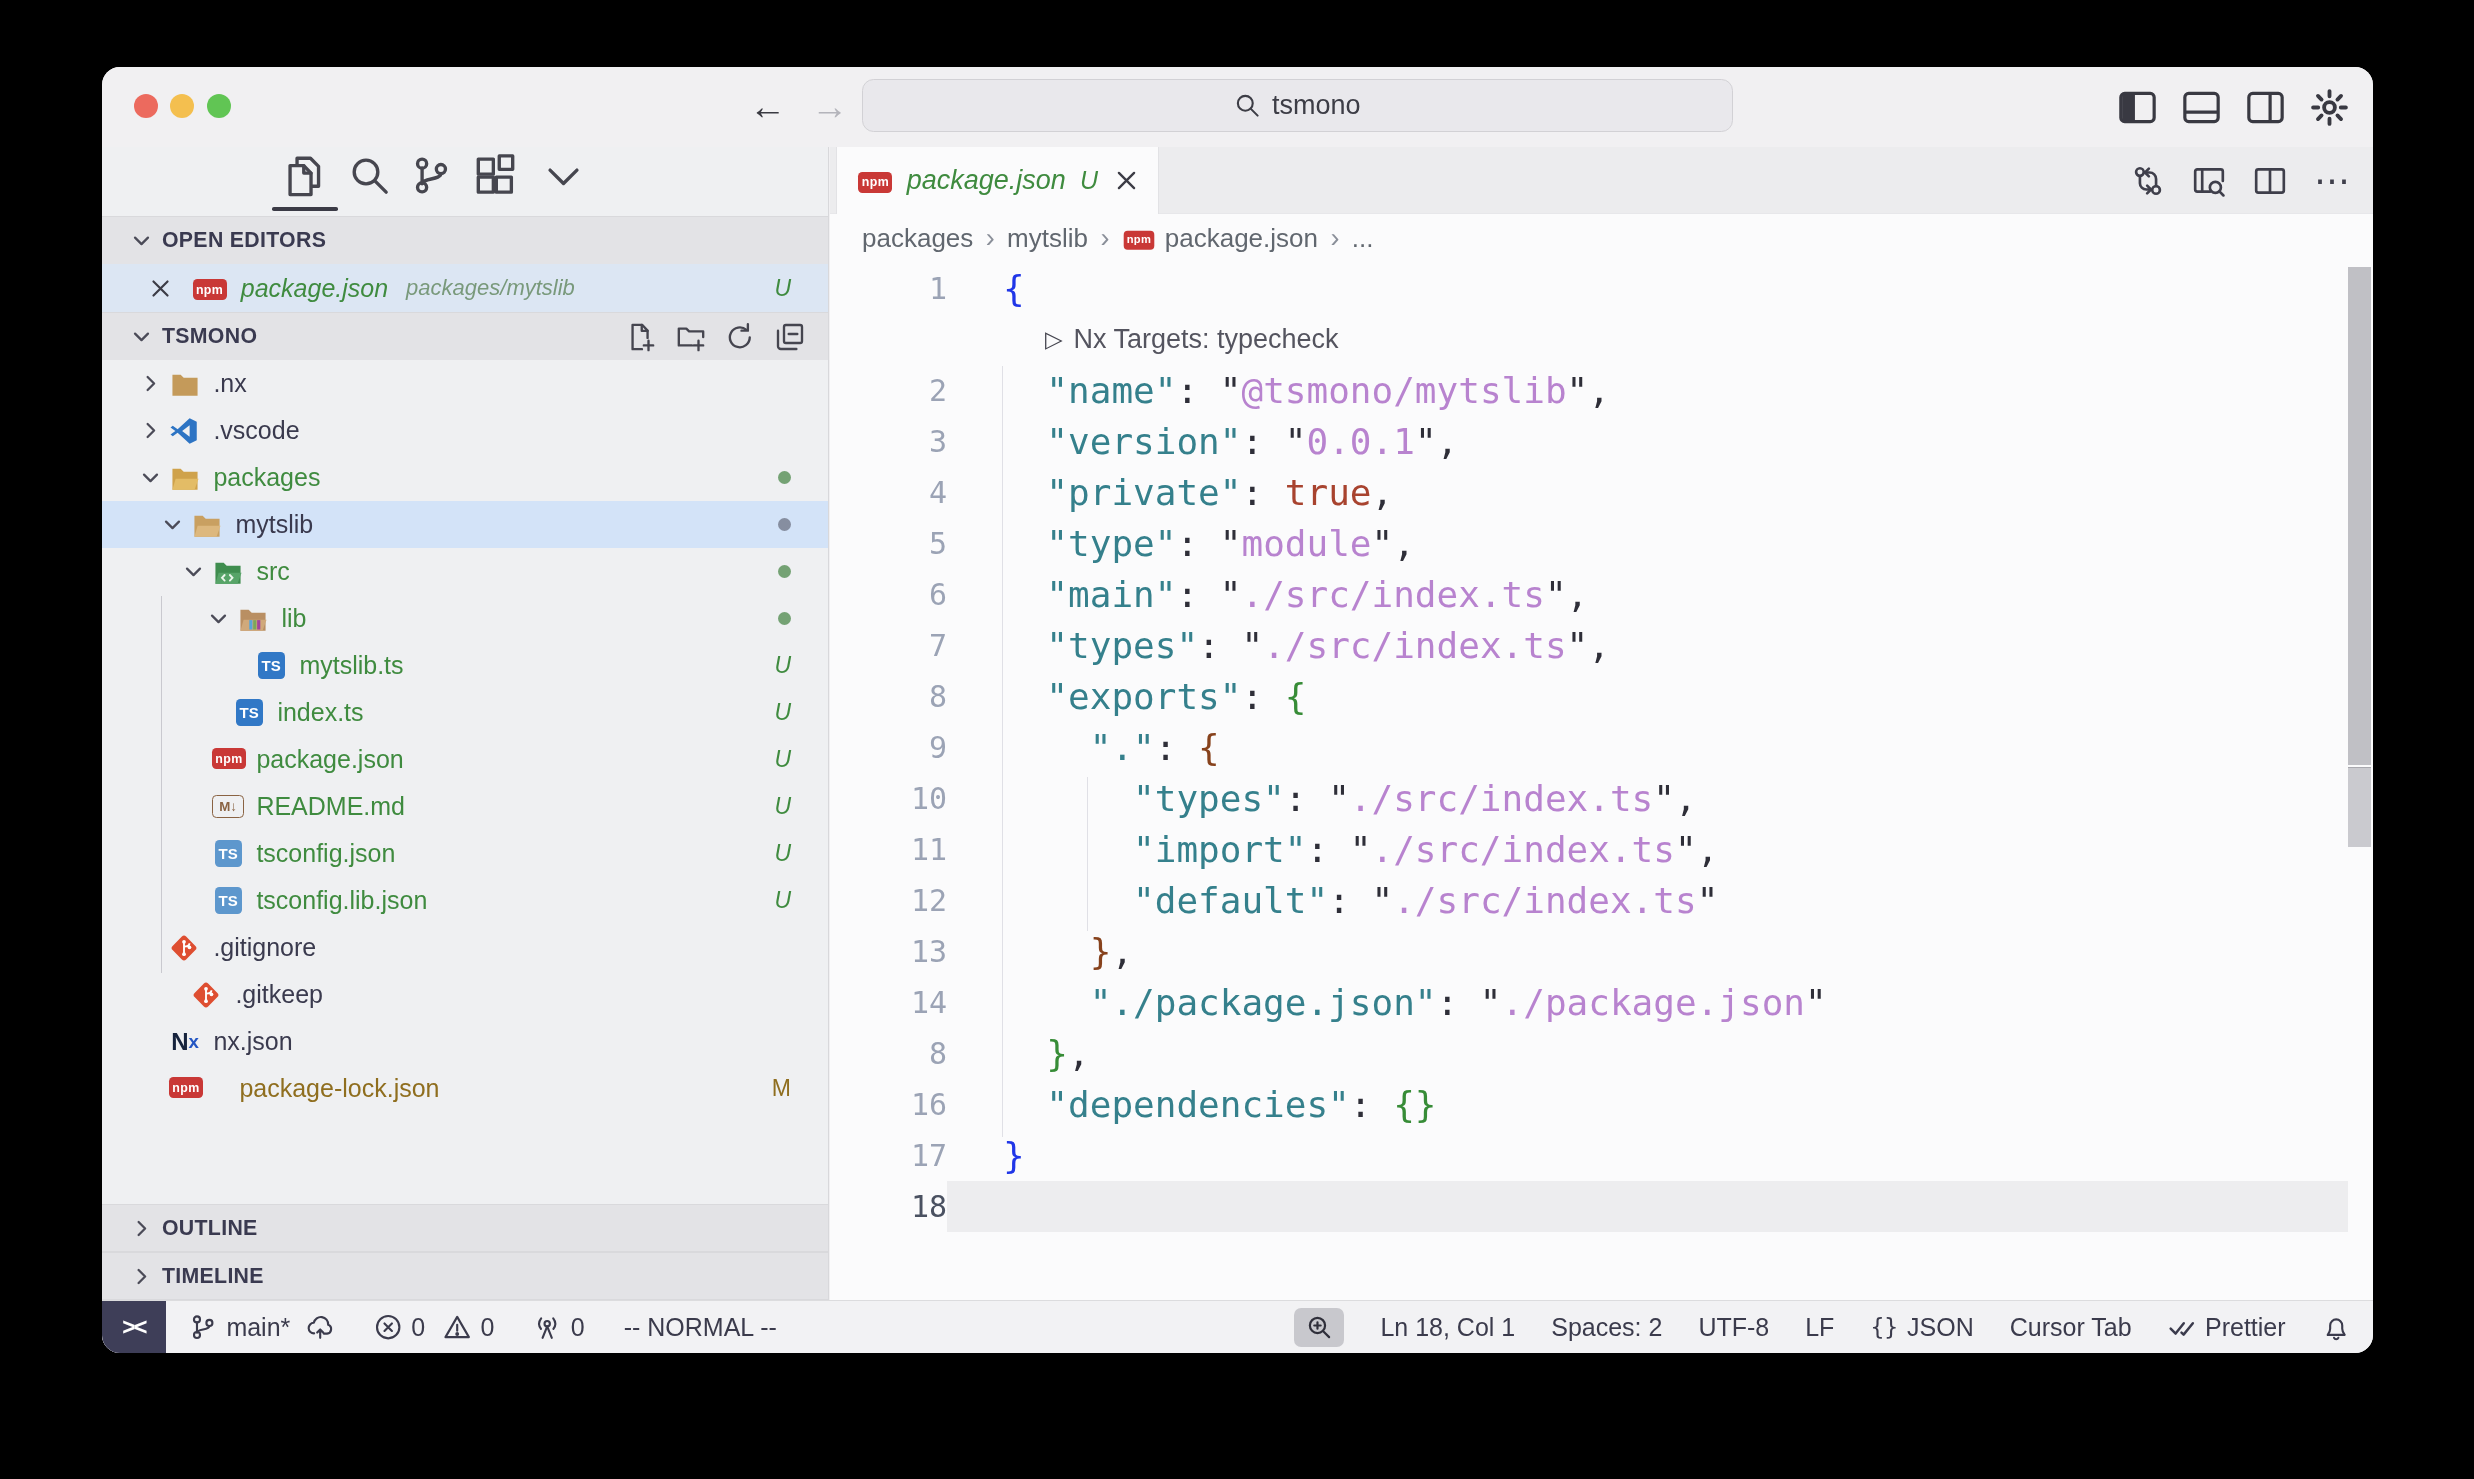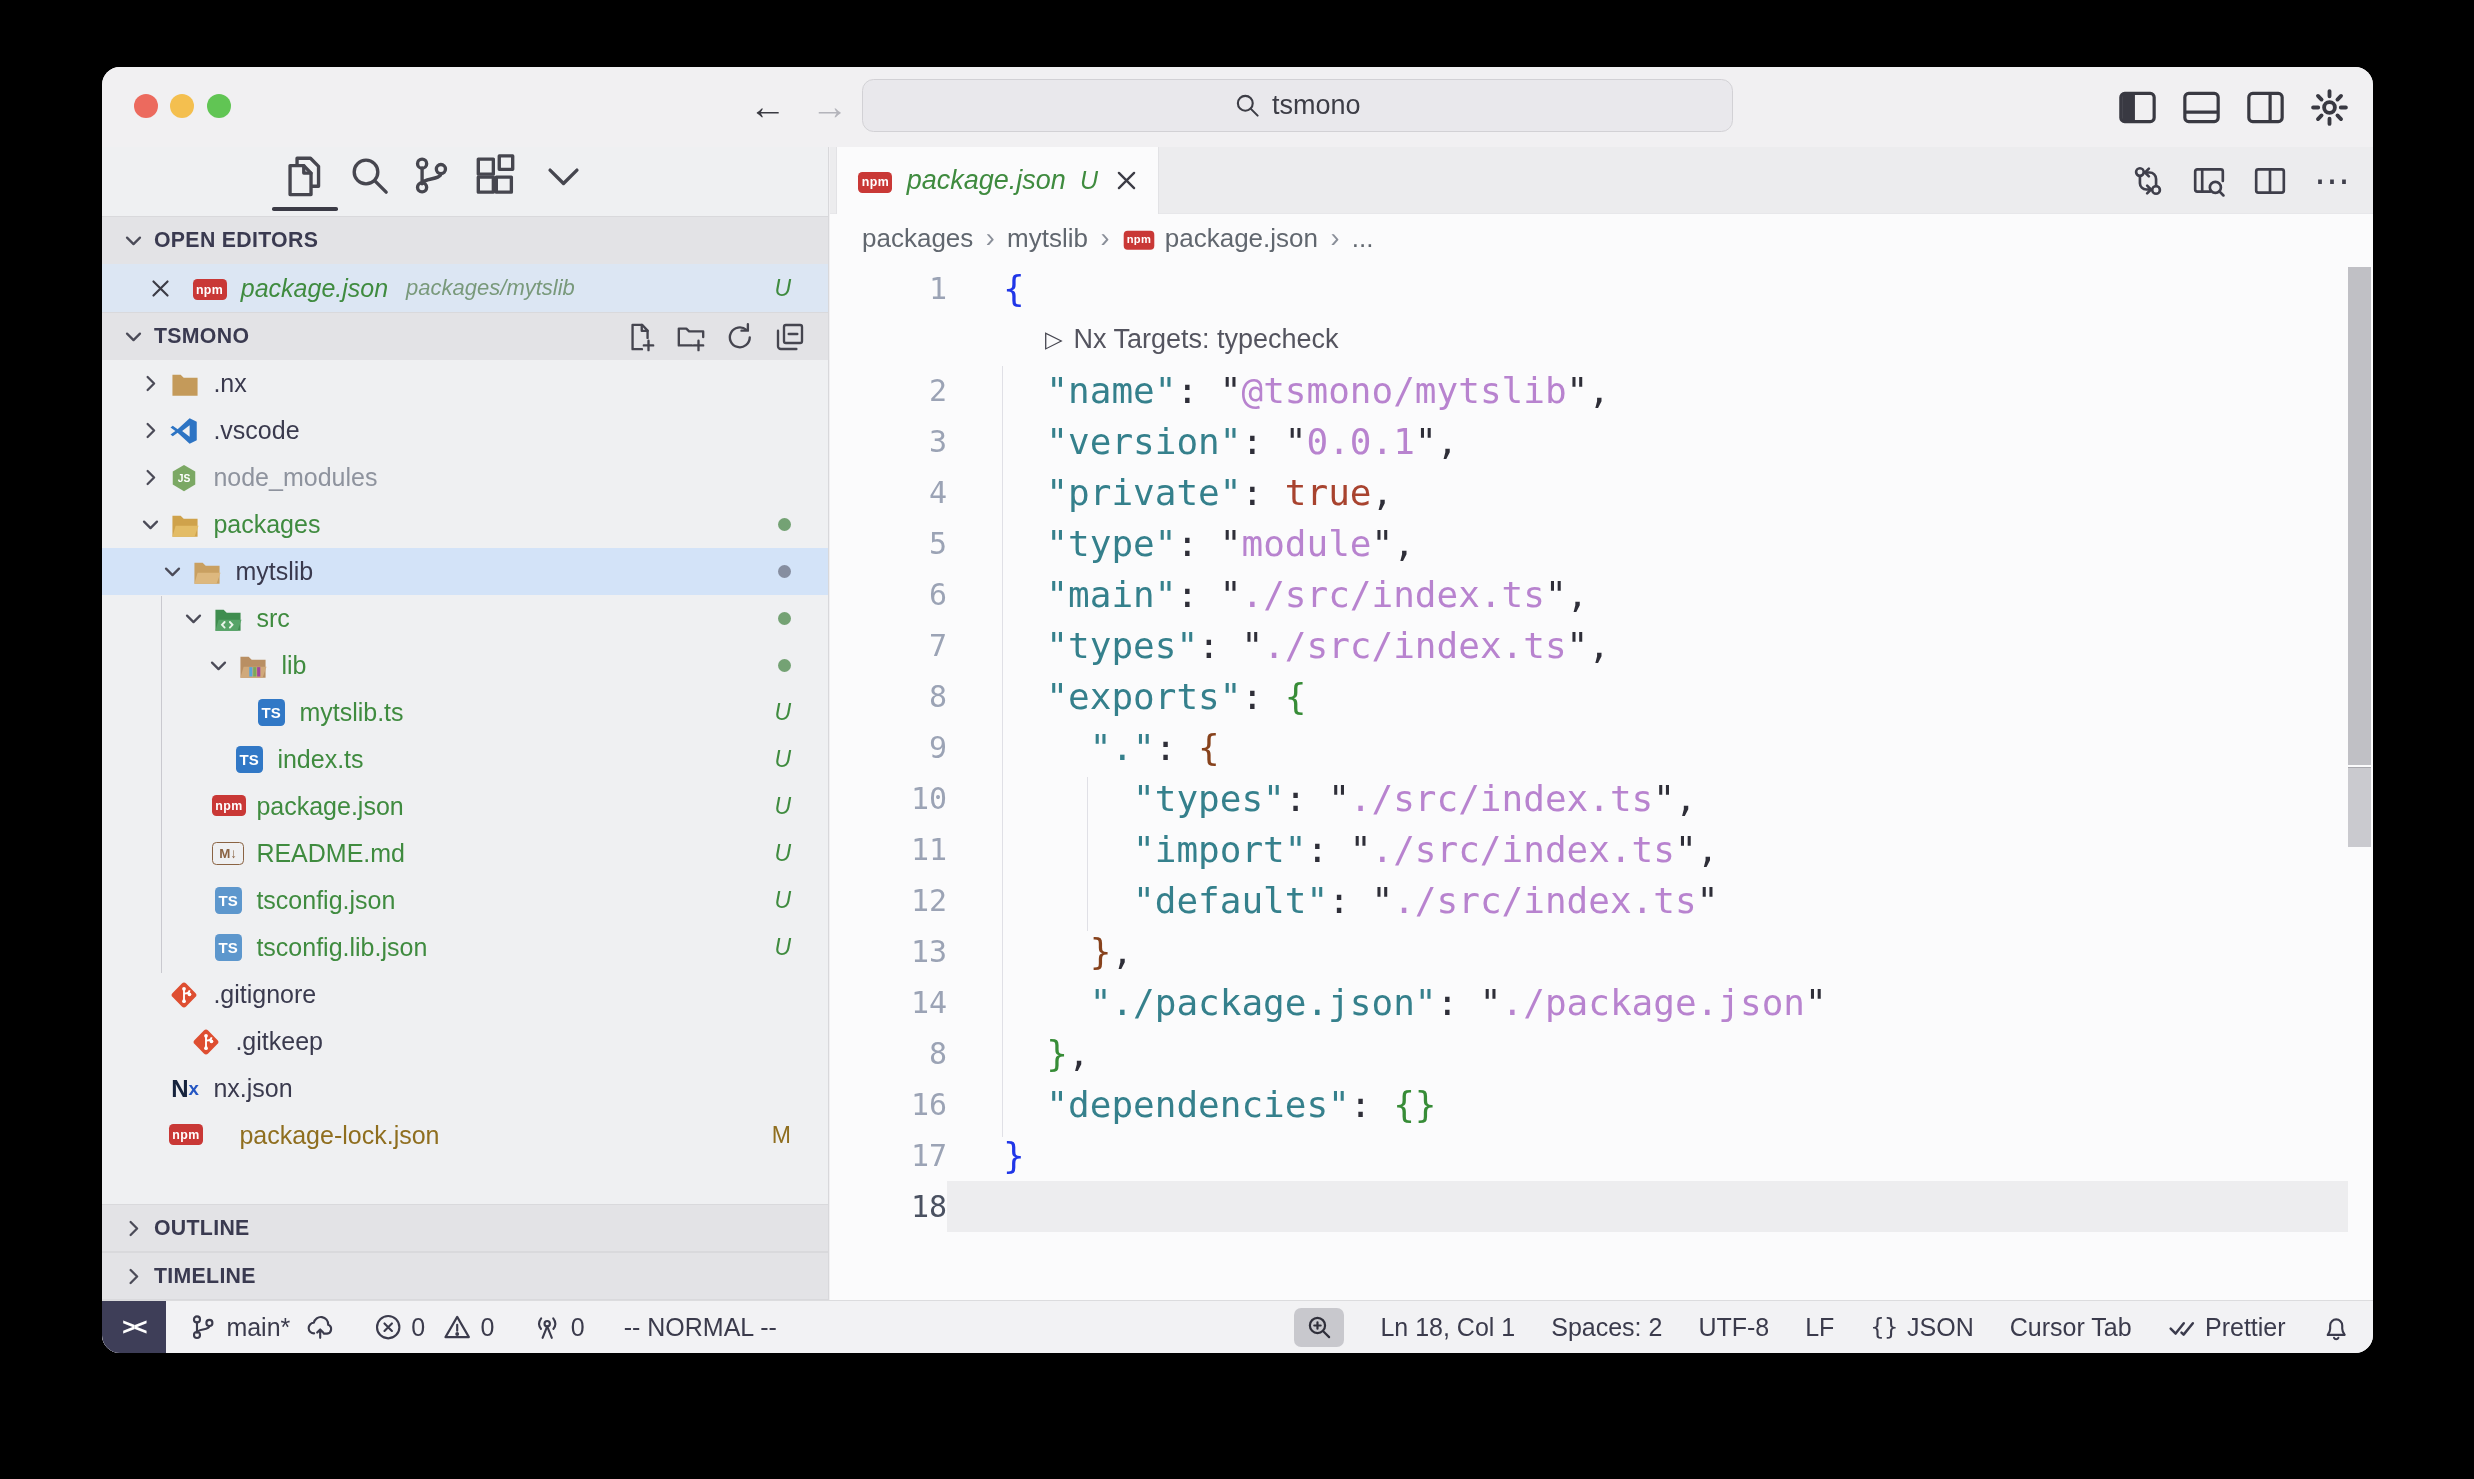--- a/index.html
+++ b/index.html
@@ -26,21 +26,21 @@
 
   
   .sidebar { position:absolute; left:0; top:80px; width:727px; bottom:53px; background:#eff0f2;
     border-right:0.9px solid #d8d8db; }
   .activity { position:absolute; left:0; top:0; width:100%; height:69px; }
   .act-ic { position:absolute; top:7.1px; width:43px; height:43px; color:#46464f; }
   .act-underline { position:absolute; height:3.6px; background:#3b3b46; bottom:5.3px; border-radius:1.8px; }
 
   .sect-head { display:flex; align-items:center; height:48px; background:#e3e3e6;
     border-top:0.9px solid #d9d9dc; color:#3a3a50; font-weight:bold; font-size:21.3px; letter-spacing:0.3px;
-    padding-left:20px; gap:9px; }
+    padding-left:28px; gap:9px; }
   .sect-chev { width:23px; height:23px; color:#4b4b58; flex:0 0 auto; }
   .oe-head { position:absolute; top:69px; left:0; width:100%; }
   .oe-item { position:absolute; top:117px; left:0; width:100%; height:48px; background:#dce6f3;
     display:flex; align-items:center; padding-left:46px; }
   .oe-close { width:25px; height:25px; color:#3c3c46; margin-right:19.6px; flex:0 0 auto; }
   .oe-name { font-style:italic; font-size:25px; color:#3f8b3f; margin-left:14.2px; }
   .oe-path { font-style:italic; font-size:22px; color:#79997b; margin-left:18px; }
   .exp-head { position:absolute; top:165px; left:0; width:100%; justify-content:flex-start; }
   .exp-tools { margin-left:auto; display:flex; gap:19.6px; padding-right:23px; color:#45454f; }
   .exp-tools .ti { width:30px; height:30px; }
@@ -292,32 +292,20 @@
             </svg>
           </span>
           <span class="ticon"><span><svg viewBox="0 0 16 16" style="width:30px;height:30px;display:block">
                 <path fill="#2d74c4" d="M11 1.2L4.6 7.1 2 5.2l-1.2.9L3.4 8 .8 9.9l1.2.9 2.6-1.9 6.4 5.9 3.8-1.9V3.1zM11 4.9v6.2L7 8z"></path>
               </svg></span></span>
           <span class="tlabel c-def">.vscode</span>
         </div>
         <div class="trow" style="padding-left: 37px;">
           <span class="tchev">
             <svg class="ic" viewBox="0 0 16 16" style="stroke-width:1.6">
-              <path d="M6 3.5l4.5 4.5L6 12.5"></path>
-            </svg>
-          </span>
-          <span class="ticon"><span><svg viewBox="0 0 16 16" style="width:30px;height:30px;display:block">
-                <polygon points="8,1 14,4.5 14,11.5 8,15 2,11.5 2,4.5" fill="#7ba864"></polygon>
-                <text x="8" y="10.2" text-anchor="middle" font-size="5.5" font-weight="bold" fill="#fff" font-family="Liberation Sans, sans-serif">JS</text>
-              </svg></span></span>
-          <span class="tlabel c-muted">node_modules</span>
-        </div>
-        <div class="trow" style="padding-left: 37px;">
-          <span class="tchev">
-            <svg class="ic" viewBox="0 0 16 16" style="stroke-width:1.6">
               <path d="M3.5 6l4.5 4.5L12.5 6"></path>
             </svg>
           </span>
           <span class="ticon"><span><svg viewBox="0 0 16 16" style="width:32px;height:30px;display:block">
                 <path d="M1.3 3h4.4l1.6 1.6h7.4v9.6H1.3z" fill="#cfa24b"></path>
                 <path d="M1.3 14.2l1.7-5.8h12.2l-2.1 5.8z" fill="#e3bc66"></path>
               </svg></span></span>
           <span class="tlabel c-green">packages</span>
           <span class="tbadge">
             <span class="dot g"></span>

